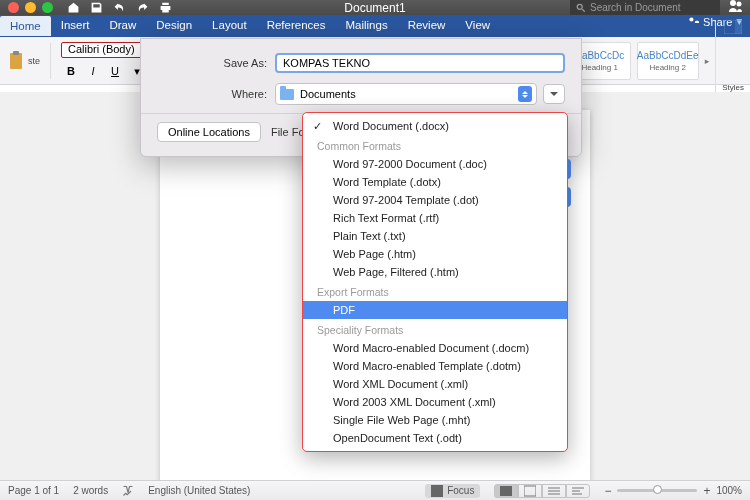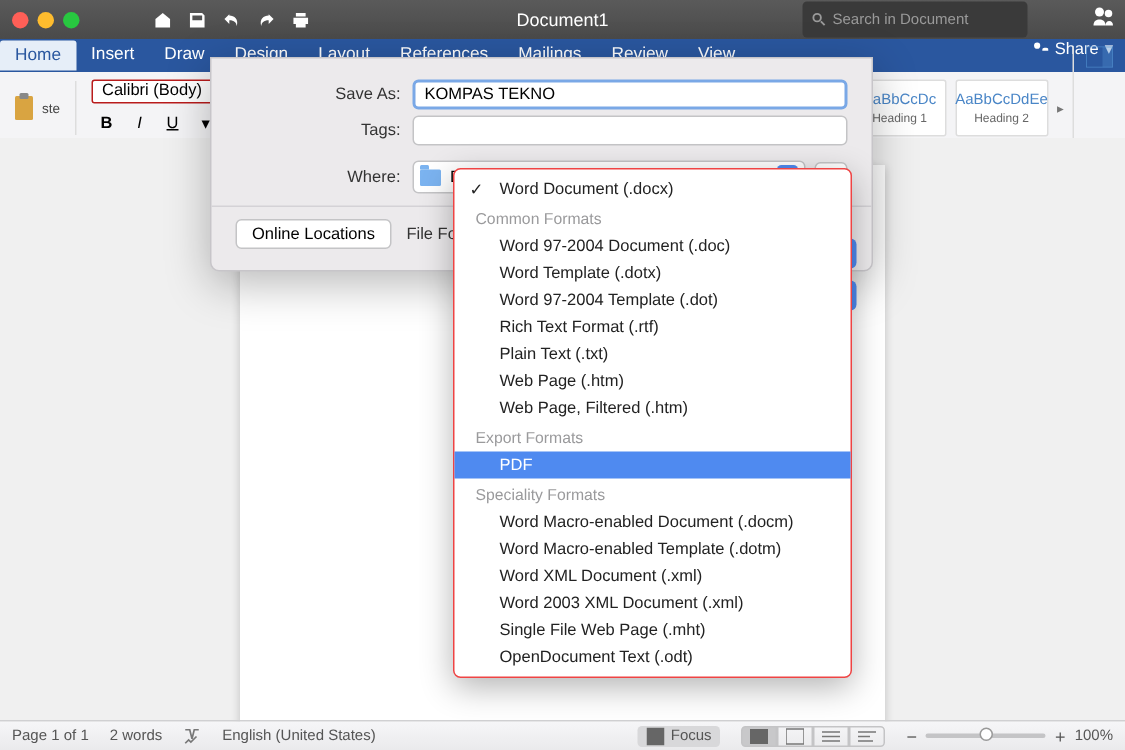--- a/index.html
+++ b/index.html
@@ -1,19 +1,19 @@
 <!DOCTYPE html>
 <html><head>
 <meta charset="utf-8">
 <style>
   * { box-sizing: border-box; margin: 0; padding: 0; font-family: -apple-system, "Helvetica Neue", Arial, sans-serif; }
   body { width: 750px; height: 500px; overflow: hidden; background: #fff; position: relative; }
 
   
-  .titlebar { height: 26px; background: linear-gradient(#5a5a5a,#4a4a4a); display: flex; align-items: center; position: relative; gap: 35px; }
+  .titlebar { height: 15px; background: linear-gradient(#5a5a5a,#4a4a4a); display: flex; align-items: center; position: relative; }
   .traffic { display: flex; gap: 6px; margin-left: 8px; }
   .tl { width: 11px; height: 11px; border-radius: 50%; }
   .tl-red { background:#ff5f57;} .tl-yellow{background:#febc2e;} .tl-green{background:#28c840;}
   .title-icons { display:flex; gap:10px; margin-left:14px; }
   .title-icons svg { width:13px; height:13px; fill:#fff; }
   .doc-title { position:absolute; left:0; right:0; text-align:center; color:#fff; font-size:12px; pointer-events:none;}
   .search-box { margin-left:auto; margin-right:8px; background:#3a3a3a; border-radius:3px; height:16px; width:150px; display:flex; align-items:center; padding:12px 6px; gap:4px;}
   .search-box svg{width:10px;height:10px;fill:#9a9a9a;}
   .search-box span{color:#9a9a9a;font-size:10px;}
   .ppl-icon{margin-right:6px;} .ppl-icon svg{width:16px;height:16px;fill:#fff;}
@@ -201,24 +201,20 @@
 
 <div class="doc-area">
   <div class="page"></div>
 </div>
 
 <div class="dialog">
   <div class="dlg-row">
     <div class="dlg-label">Save As:</div>
     <input class="dlg-input" value="KOMPAS TEKNO" style="">
   </div>
-  <div class="dlg-row">
-    <div class="dlg-label">Tags:</div>
-    <input class="dlg-input-plain" value="" style="">
-  </div>
   <div class="dlg-row" style="margin-top:10px;">
     <div class="dlg-label">Where:</div>
     <div class="where-sel">
       <div class="where-btn">
         <div class="folder-icon"></div>
         <span>Documents</span>
         <div class="arrows"></div>
       </div>
       <div class="expand-btn"></div>
     </div>
@@ -228,21 +224,21 @@
     <div class="pill-btn">Online Locations</div>
     <div class="ff-label">File Format:</div>
   </div>
   <div class="btn-blue-edge"></div>
   <div class="btn-blue-edge2"></div>
 </div>
 
 <div class="dropdown">
   <div class="dd-item checked">Word Document (.docx)</div>
   <div class="dd-header">Common Formats</div>
-  <div class="dd-item">Word 97-2004 Document (.doc)</div>
+  <div class="dd-item">Word 97-2000 Document (.doc)</div>
   <div class="dd-item">Word Template (.dotx)</div>
   <div class="dd-item">Word 97-2004 Template (.dot)</div>
   <div class="dd-item">Rich Text Format (.rtf)</div>
   <div class="dd-item">Plain Text (.txt)</div>
   <div class="dd-item">Web Page (.htm)</div>
   <div class="dd-item">Web Page, Filtered (.htm)</div>
   <div class="dd-header">Export Formats</div>
   <div class="dd-item hover">PDF</div>
   <div class="dd-header">Speciality Formats</div>
   <div class="dd-item">Word Macro-enabled Document (.docm)</div>

